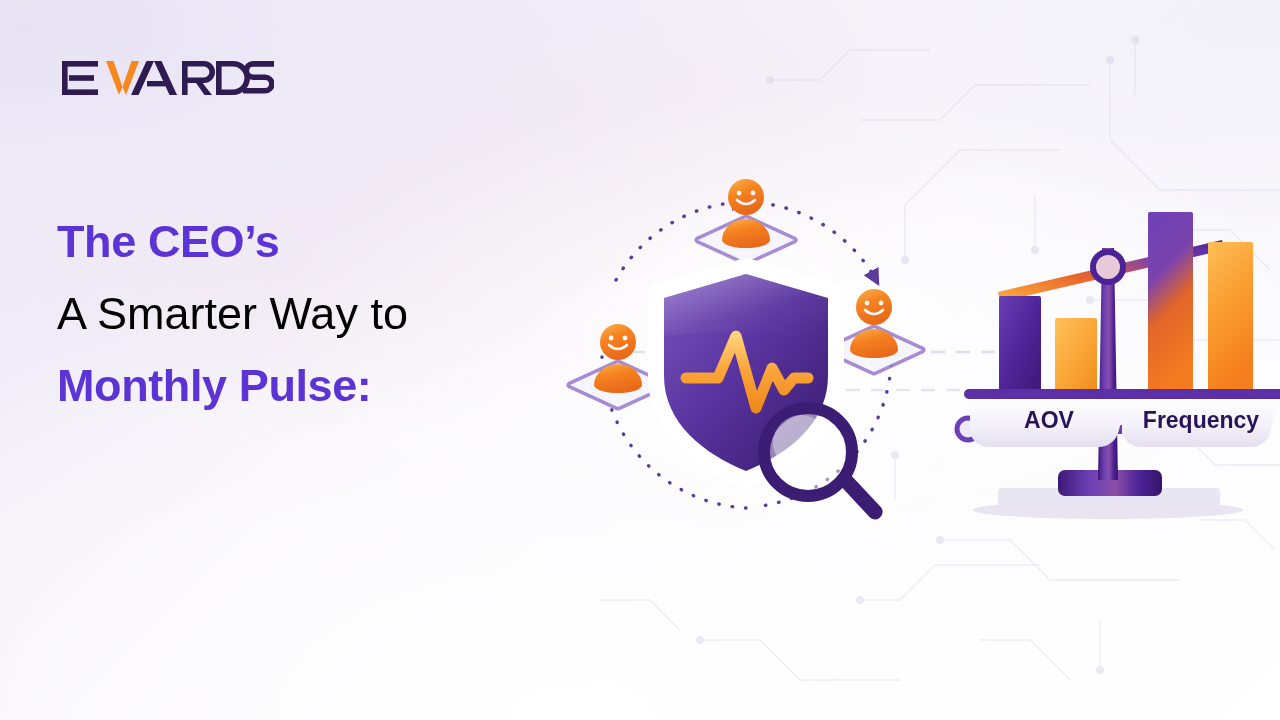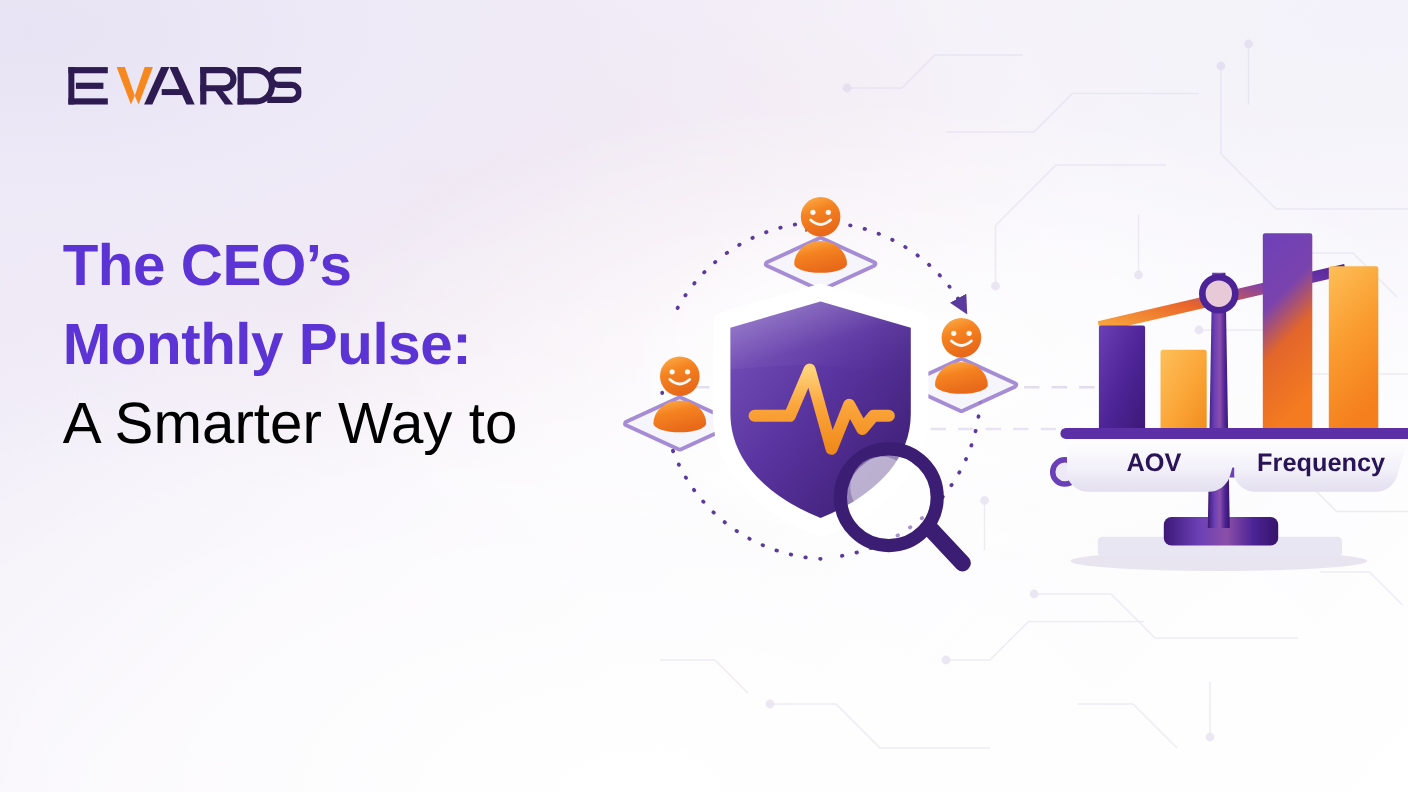--- a/index.html
+++ b/index.html
@@ -43,21 +43,21 @@
   .logo svg { display: block; }
   
   .headline {
     position: absolute;
     left: 57px;
     top: 206px;
     width: 560px;
   }
   .hl-line {
     display: block;
-    font-size: 53px;
+    font-size: 45px;
     line-height: 72px;
     letter-spacing: -0.4px;
     white-space: nowrap;
   }
   .hl-purple { color: #5c33d4; font-weight: 700; }
   .hl-black  { color: #000000; font-weight: 400; letter-spacing: 0px; }
   .hl-orange { color: #f7881f; font-weight: 700; }
   
   .art {
     position: absolute;
@@ -146,22 +146,22 @@
       </g>
 
       <g fill="#2d1b52">
         <path d="M212 4 H191 a9.5 9.5 0 0 0 0 19 h12 a4 4 0 0 1 0 8 h-22 v5.6 h22 a9.6 9.6 0 0 0 0-19.2 h-12 a3.8 3.8 0 0 1 0-7.6 h21 Z"></path>
       </g>
     </svg>
   </div>
 
   <div class="headline">
     <span class="hl-line hl-purple">The CEO’s</span>
+    <span class="hl-line hl-black">A Smarter Way to</span>
     <span class="hl-line hl-purple">Monthly Pulse:</span>
-    <span class="hl-line hl-black">A Smarter Way to</span>
   </div>
 
   <div class="art">
     <svg width="740" height="420" viewBox="0 0 740 420" fill="none">
       <defs>
         <linearGradient id="gShieldBody" x1="0" y1="0" x2="1" y2="1">
           <stop offset="0%" stop-color="#7a55bd"></stop>
           <stop offset="45%" stop-color="#5a34a0"></stop>
           <stop offset="100%" stop-color="#371a6b"></stop>
         </linearGradient>

